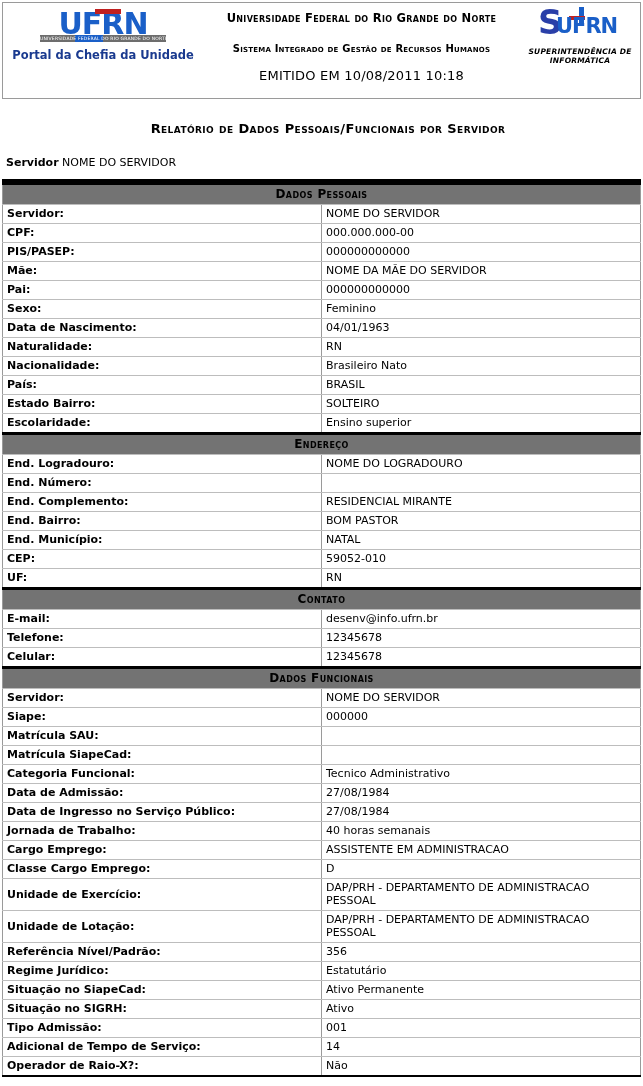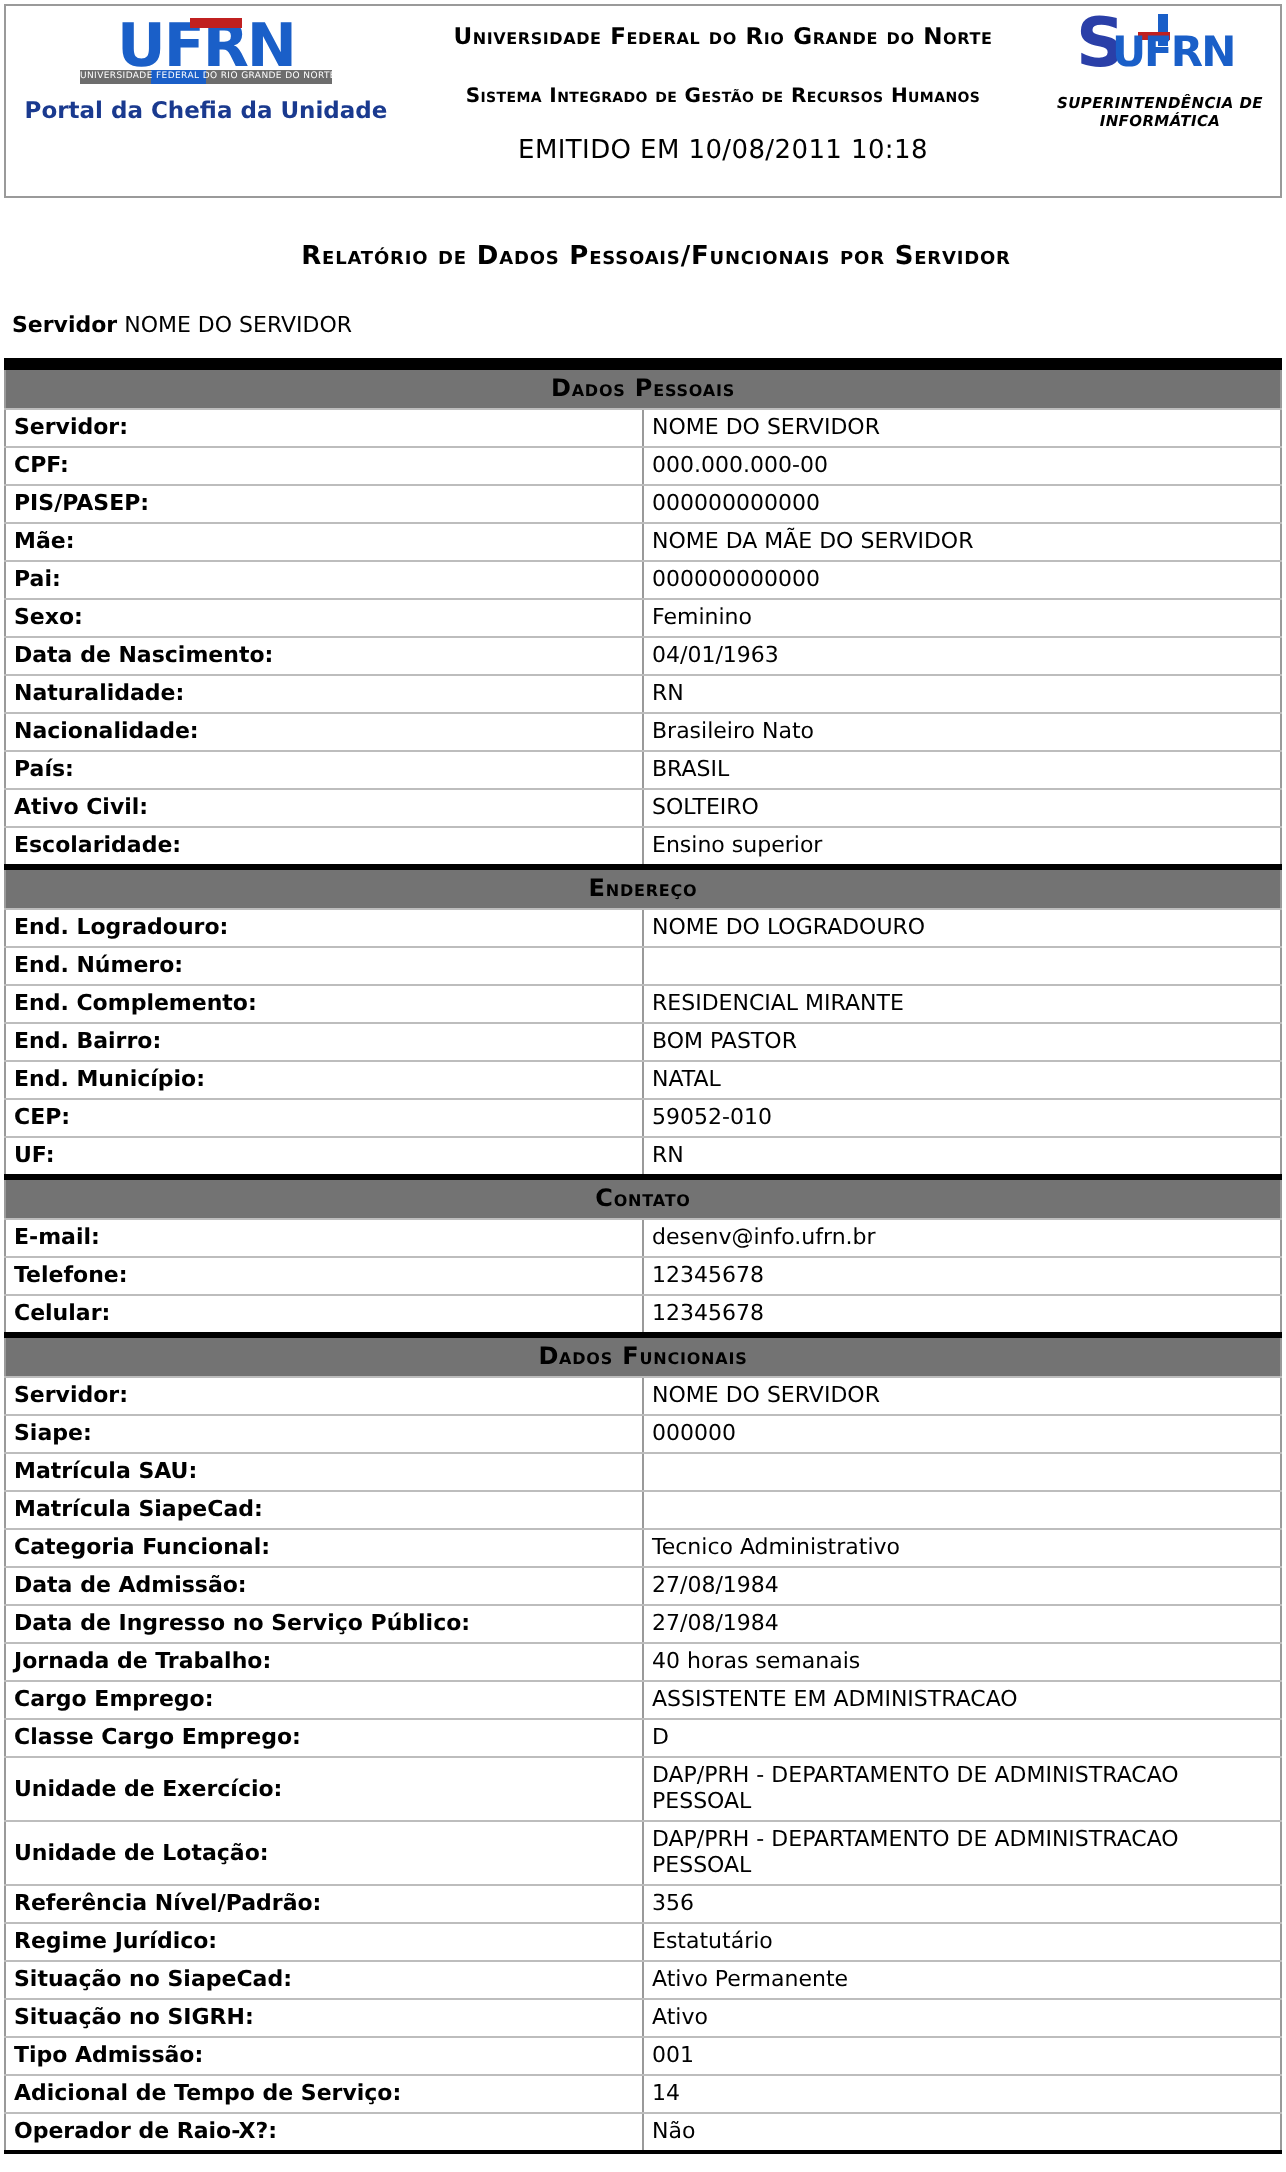--- a/index.html
+++ b/index.html
@@ -299,21 +299,21 @@
         </tr>
         <tr>
           <td class="lab w-pessoais-lab">Nacionalidade:</td>
           <td class="val">Brasileiro Nato</td>
         </tr>
         <tr>
           <td class="lab w-pessoais-lab">País:</td>
           <td class="val">BRASIL</td>
         </tr>
         <tr>
-          <td class="lab w-pessoais-lab">Ativo Civil:</td>
+          <td class="lab w-pessoais-lab">Estado Bairro:</td>
           <td class="val">SOLTEIRO</td>
         </tr>
         <tr>
           <td class="lab w-pessoais-lab">Escolaridade:</td>
           <td class="val">Ensino superior</td>
         </tr>
         <tr>
           <td class="sechead" colspan="2">Endereço</td>
         </tr>
         <tr>

